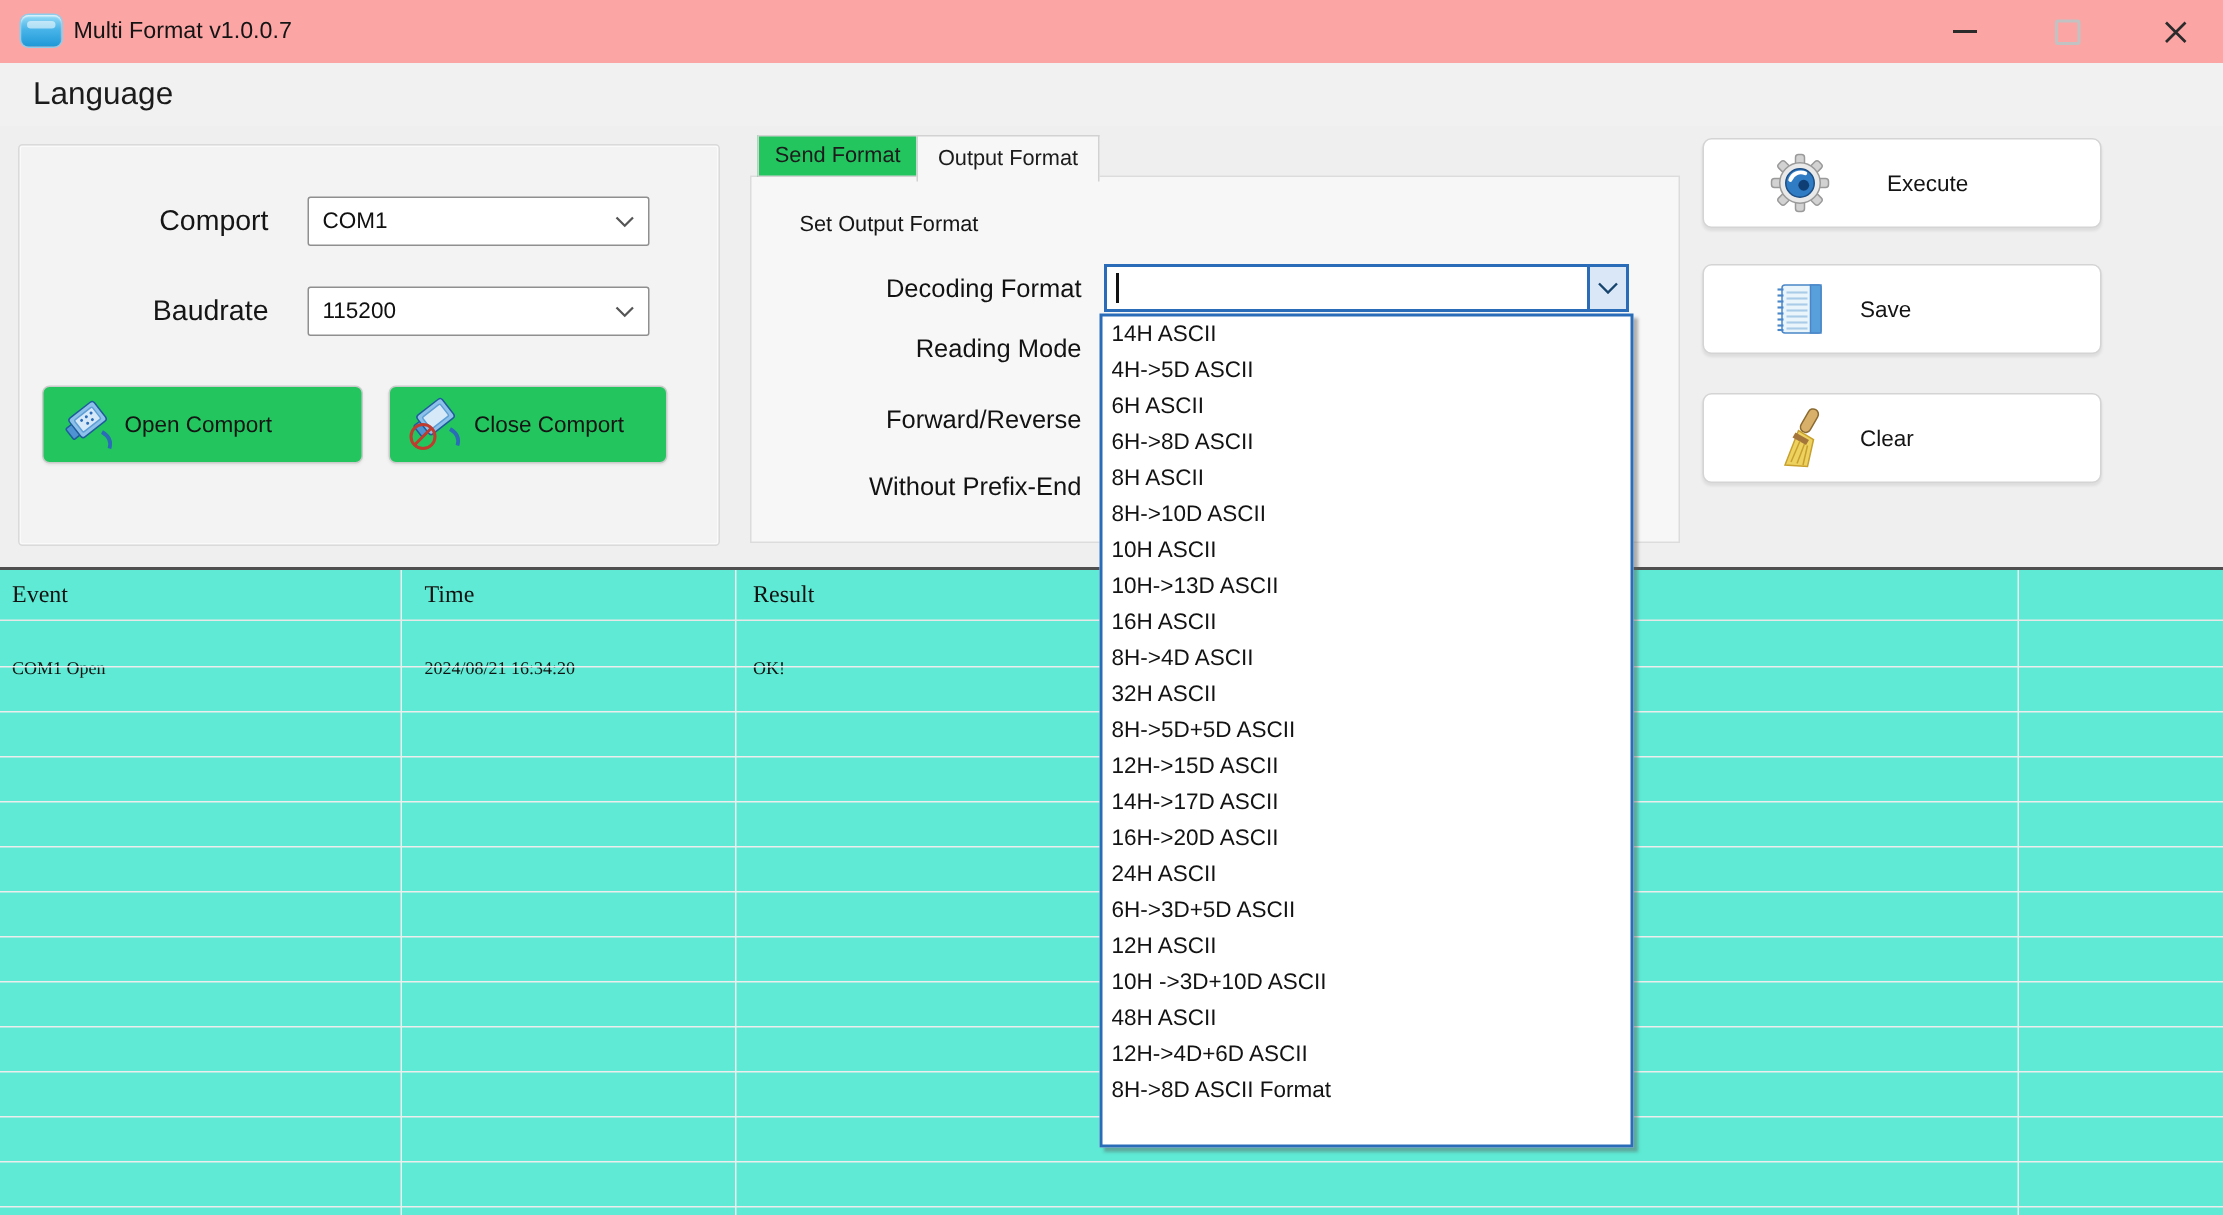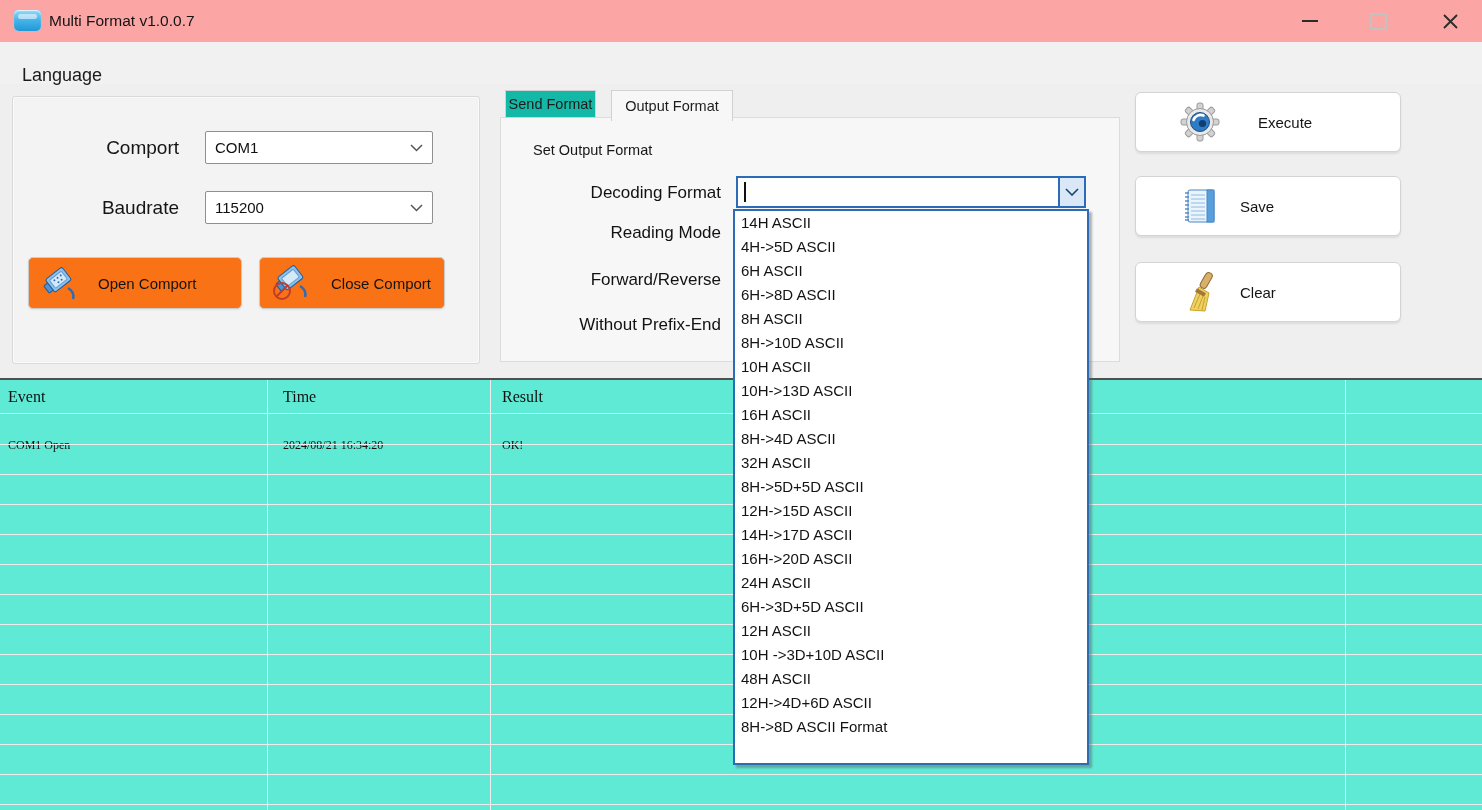--- a/index.html
+++ b/index.html
@@ -18,38 +18,38 @@
   .window-title{left:49px;top:0;height:42px;line-height:42px;font-size:15.5px;color:#141414;}
   .win-btn{top:4px;width:34px;height:34px;display:flex;align-items:center;justify-content:center;}
   .btn-min{left:1293px;}
   .btn-max{left:1361px;}
   .btn-close{left:1433px;}
   .min-glyph{width:16px;height:0;border-top:2px solid #2b2b2b;}
   .max-glyph{width:13px;height:13px;border:2px solid #c2c2c2;border-radius:2px;}
 
   
   .menubar{left:0;top:42px;width:1482px;height:42px;background:#f1f1f1;}
-  .menu-item{left:16px;top:0;height:42px;line-height:42px;font-size:18px;color:#1b1b1b;padding:12px 6px;}
+  .menu-item{left:16px;top:0;height:42px;line-height:42px;font-size:21px;color:#1b1b1b;padding:0 6px;}
 
   
   .conn-panel{left:12px;top:96px;width:466px;height:266px;background:#f3f3f3;
     border:1px solid #dadada;border-radius:3px;box-shadow:inset 0 0 0 1px #fafafa;}
   .lbl{font-size:19px;color:#151515;}
   .lbl-right{text-align:right;}
   .combo{background:#fff;border:1px solid #8f8f8f;border-radius:2px;display:flex;
     align-items:center;padding:0 26px 0 9px;font-size:15px;color:#101010;box-sizing:border-box;}
   .combo .chev{position:absolute;right:9px;top:50%;transform:translateY(-50%);display:flex;}
-  .cmd-btn{background:#f97316;border:1px solid #cbcbcb;border-radius:5px;display:flex;
-    align-items:center;gap:20px;padding-left:11px;font-size:15px;color:#141414;
+  .cmd-btn{background:#22c55e;border:1px solid #cbcbcb;border-radius:5px;display:flex;
+    align-items:center;gap:5px;padding-left:11px;font-size:15px;color:#141414;
     box-shadow:0 1px 2px rgba(0,0,0,.07);box-sizing:border-box;}
 
   
   .tab{display:flex;align-items:center;justify-content:center;font-size:14.5px;color:#1c1c1c;
     border:1px solid #d2d2d2;box-sizing:border-box;}
-  .tab-send{left:505px;top:90px;width:91px;height:28px;background:#14b8a6;z-index:2;}
+  .tab-send{left:505px;top:90px;width:107px;height:28px;background:#22c55e;z-index:2;}
   .tab-output{left:611px;top:90px;width:122px;height:31px;background:#f7f7f7;border-bottom:none;z-index:4;}
   .tab-panel{left:500px;top:117px;width:620px;height:245px;background:#f7f7f7;
     border:1px solid #dcdcdc;box-sizing:border-box;z-index:1;}
   .section-lbl{left:32px;top:24px;font-size:14.5px;color:#161616;}
   .field-lbl{left:20px;width:200px;height:30px;line-height:30px;font-size:17px;color:#121212;text-align:right;}
   .combo-focused{left:235px;top:58px;width:350px;height:32px;background:#fff;
     border:2px solid #2a6cb8;box-sizing:border-box;}
   .caret-line{position:absolute;left:6px;top:4px;width:2px;height:20px;background:#111;}
   .dd-btn{position:absolute;right:0;top:0;width:26px;height:100%;background:#d9e7f7;
     border-left:2px solid #2a6cb8;display:flex;align-items:center;justify-content:center;box-sizing:border-box;}

